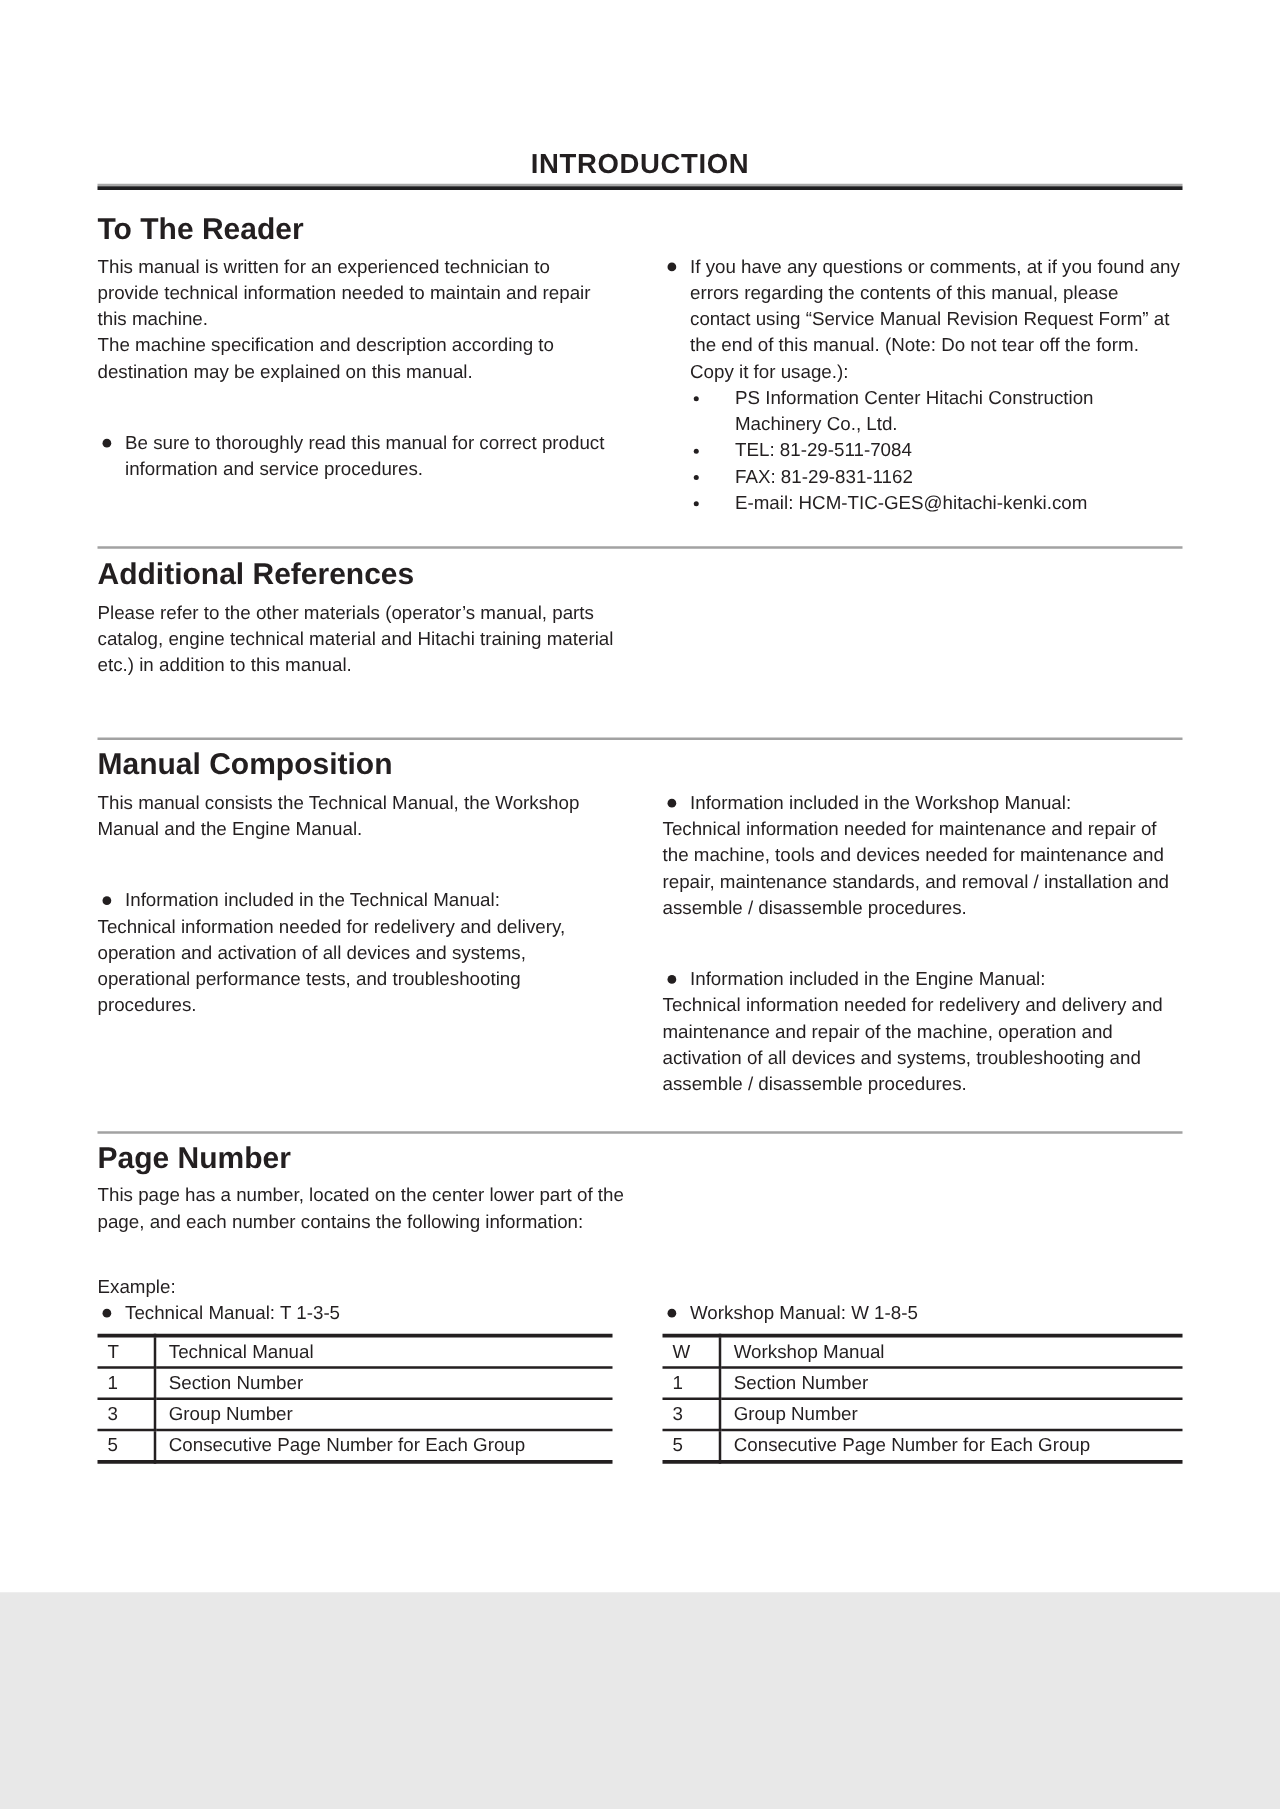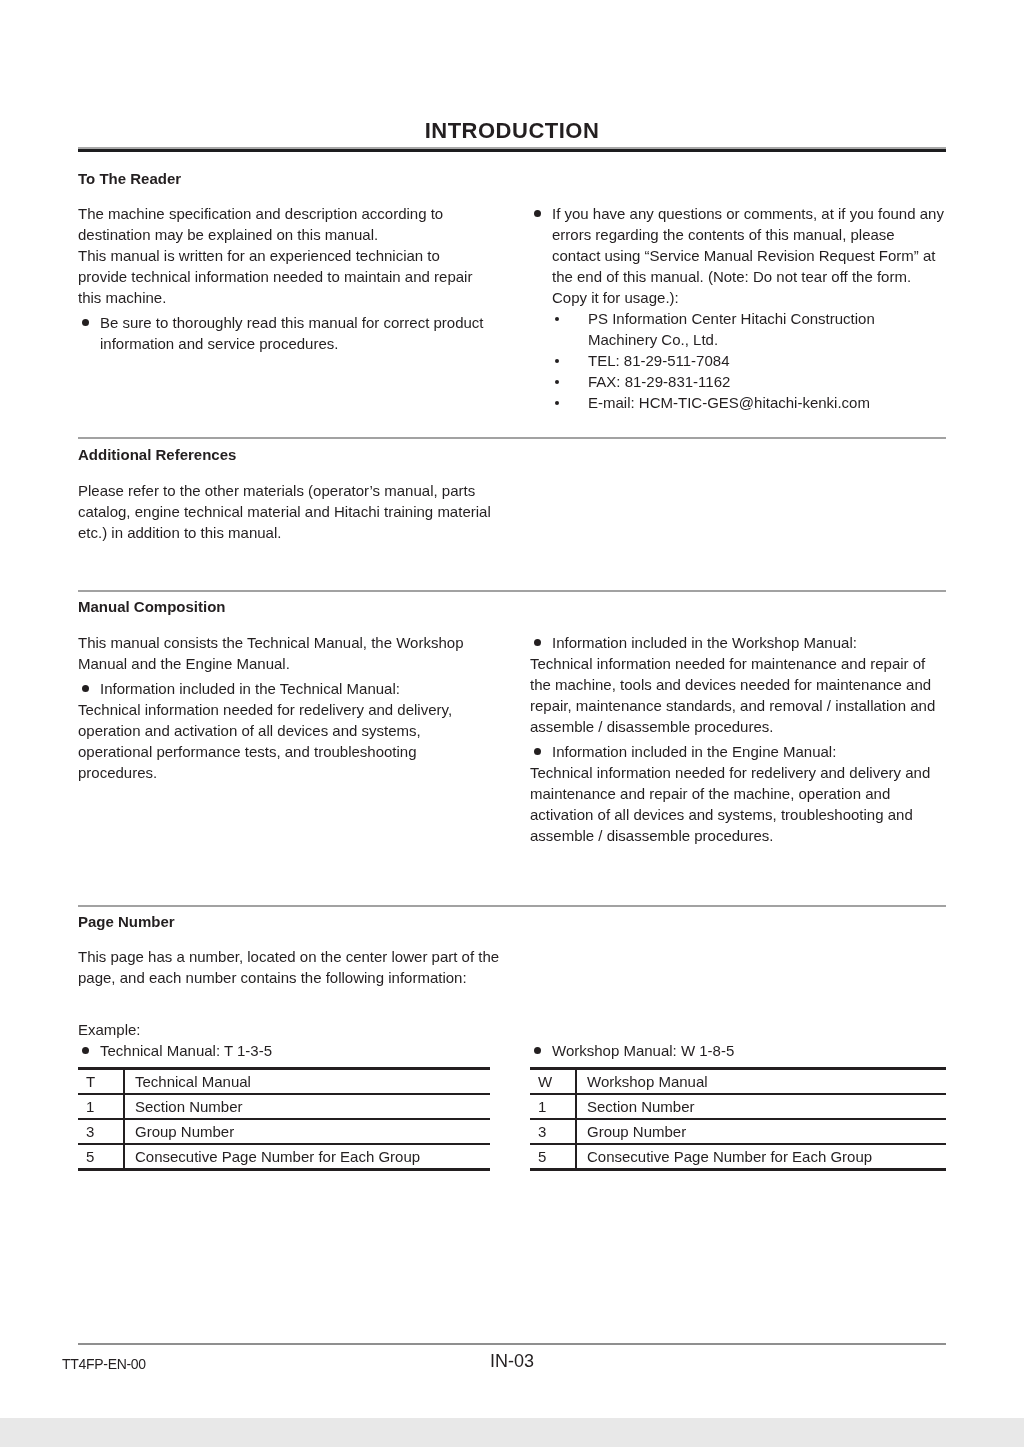--- a/index.html
+++ b/index.html
@@ -1,20 +1,20 @@
 <!DOCTYPE html>
 <html><head>
 <meta charset="utf-8">
 <style>
   * { box-sizing: border-box; }
   html, body { margin: 0; padding: 0; background: #e8e8e8; }
   .page {
     position: relative;
     width: 1024px;
-    height: 1418px;
+    height: 1274px;
     margin: 0 auto;
     background: #ffffff;
     font-family: "Liberation Sans", sans-serif;
     color: #231f20;
     overflow: hidden;
     text-decoration: underline;
   }
   .abs { position: absolute; left: 78px; right: 78px; }
 
   
@@ -26,38 +26,38 @@
     letter-spacing: 0.5px;
   }
   .title-rule {
     top: 147px;
     height: 2px;
     border-top: 2px solid #a8a8a8;
     border-bottom: 3px solid #1d1d1f;
   }
 
   
-  .sec-heading { font-size: 15px; font-weight: bold; }
+  .sec-heading { font-size: 24px; font-weight: bold; }
   .divider { height: 2px; background: #a2a2a2; }
 
   
   .body-txt { font-size: 15px; line-height: 21px; }
   p.para { margin: 0; }
 
   
   .cols { display: flex; }
   .col-l { width: 410px; margin-right: 42px; flex: 0 0 auto; }
   .col-r { width: 416px; flex: 0 0 auto; }
 
   
   .b-row { display: flex; }
   .b-dot { flex: 0 0 22px; padding-top: 7px; }
   .b-dot i { display: block; width: 7px; height: 7px; border-radius: 50%; background: #231f20; margin-left: 4px; }
   .b-txt { flex: 1 1 auto; }
-  .mt20 { margin-top: 4px; }
+  .mt20 { margin-top: 36px; }
 
   
   .s-row { display: flex; margin-top: 0; gap: 20px; }
   .s-dot { flex: 0 0 16px; padding-top: 9px; }
   .s-dot i { display: block; width: 4px; height: 4px; border-radius: 50%; background: #231f20; margin-left: 3px; }
 
   
   .ex-line { margin-bottom: 0; }
   .pn-table {
     width: 100%;
@@ -88,22 +88,22 @@
 
 <div class="page">
 
   <div class="abs doc-title">INTRODUCTION</div>
   <div class="abs title-rule"></div>
 
   <div class="abs sec-heading" style="top:170px">To The Reader</div>
 
   <div class="abs cols body-txt" style="top:203px">
     <div class="col-l">
+      <p class="para">This manual is written for an experienced technician to provide technical information needed to maintain and repair this machine.</p>
       <p class="para">The machine specification and description according to destination may be explained on this manual.</p>
-      <p class="para">This manual is written for an experienced technician to provide technical information needed to maintain and repair this machine.</p>
       <div class="b-row mt20">
         <span class="b-dot">
             <i></i>
           </span>
         <span class="b-txt">Be sure to thoroughly read this manual for correct product information and service procedures.</span>
       </div>
     </div>
     <div class="col-r">
       <div class="b-row">
         <span class="b-dot">

